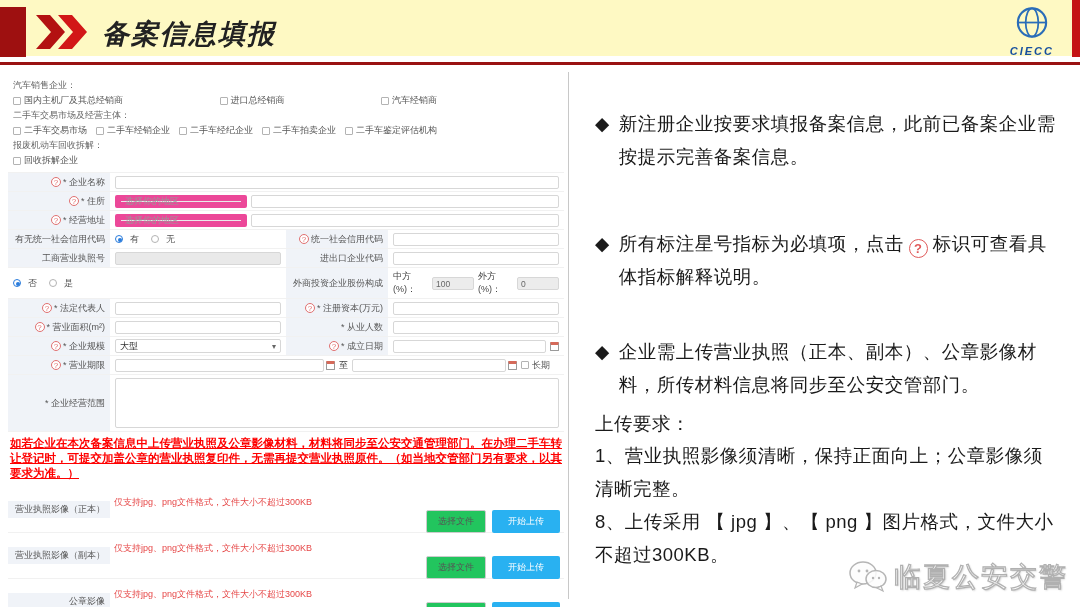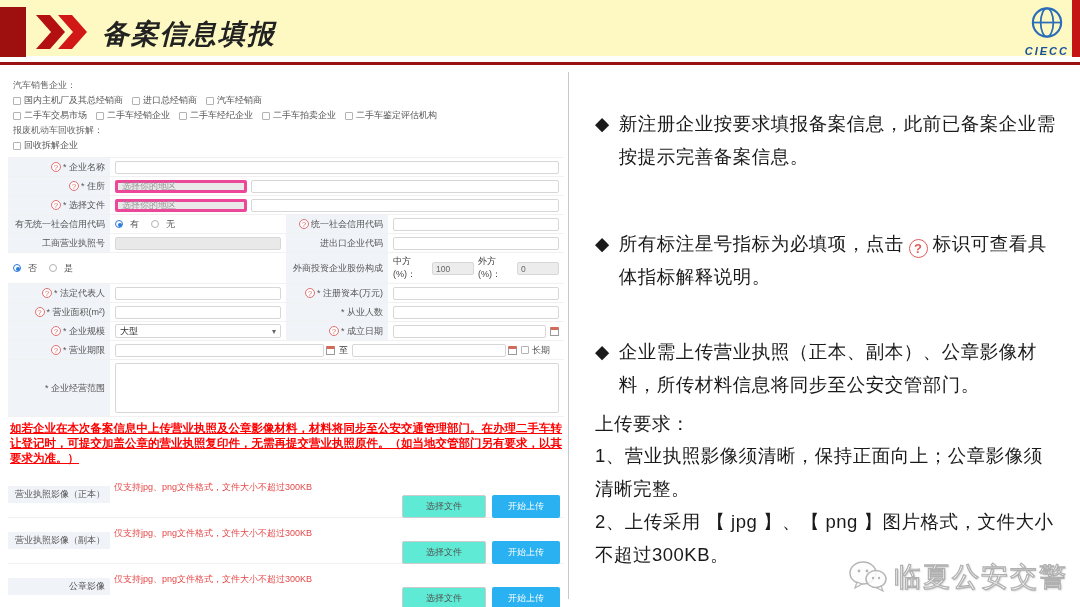--- a/index.html
+++ b/index.html
@@ -4,21 +4,21 @@
 <style>
   * { margin:0; padding:0; box-sizing:border-box; }
   html,body { width:1080px; height:607px; background:#fff; font-family:"Liberation Sans","DejaVu Sans",sans-serif; overflow:hidden; }
   .stage { position:relative; width:1080px; height:607px; background:#fff; }
 
   
   .header { position:relative; height:56px; background:#fef9c3;font-style:italic; }
   .left-bar { position:absolute; left:0; top:7px; width:26px; height:50px; background:#9e1010; }
   .chevrons { position:absolute; left:36px; top:15px; }
   .page-title { position:absolute; left:102px; top:16px; font-size:27px; font-weight:bold; color:#222; letter-spacing:2px; }
-  .logo { position:absolute; right:11px; top:5px; text-align:center; line-height:1; }
+  .logo { position:absolute; right:26px; top:5px; text-align:center; line-height:1; }
   .logo-text { font-size:11px; font-weight:bold; color:#164f9e; letter-spacing:2px; margin-top:1px; }
   .right-bar { position:absolute; right:0; top:0; width:8px; height:57px; background:#c41414; }
   .header-line { position:absolute; left:0; right:0; top:62px; height:3px; background:#991111; }
 
   
   .bodywrap { position:absolute; top:68px; left:0; right:0; bottom:0; display:flex; }
   .form-panel { width:568px; padding:6px 2px 0 8px; }
   .divider { width:1px; background:#c8c8c8; margin:4px 0 8px 0; }
   .notes-panel { flex:1; padding:40px 22px 0 26px; font-size:18.5px; color:#1a1a1a; position:relative; letter-spacing:.5px; }
 
@@ -34,33 +34,33 @@
   .inp.gray { background:#e9e9e9; color:#999; }
   .inp.mini { width:48px; background:#ececec; color:#666; }
   .cb { display:inline-block; width:8px; height:8px; border:1px solid #b3b3b3; border-radius:1px; background:#fff; flex-shrink:0; }
   .cbitem { display:inline-flex; align-items:center; gap:3px; margin-right:9px; color:#555; cursor:pointer; }
   .radio { display:inline-block; width:8px; height:8px; border:1px solid #b3b3b3; border-radius:50%; background:#fff; position:relative; }
   .radio.sel { border-color:#2a7cdc; }
   .radio.sel::after { content:""; position:absolute; left:1.5px; top:1.5px; width:4px; height:4px; border-radius:50%; background:#2a7cdc; }
   .rlabel { margin:0 8px 0 3px; color:#555; }
   .group { display:flex; flex-direction:column; gap:2px; padding:3px 0; }
   .gtitle { color:#666; }
-  .grow { display:flex; flex-wrap:wrap; row-gap:2px; }
+  .grow { display:flex; flex-wrap:wrap; row-gap:2px;justify-content:space-between; }
   .selbox { border:1px solid #d7d7d7; border-radius:2px; background:#fff; height:14px; display:flex; align-items:center; justify-content:space-between; padding:0 4px; color:#333; }
   .selbox .arr { color:#666; font-size:8px; }
-  .region { width:132px; background:#e9e9e9; border:3px solid #ec4899; color:#999; height:13px; display:flex; align-items:center; padding:0 4px; border-radius:2px; }
+  .region { width:132px; background:#e9e9e9; border:6px solid #ec4899; color:#999; height:13px; display:flex; align-items:center; padding:0 4px; border-radius:2px; }
   .cal { display:inline-block; width:9px; height:9px; border:1px solid #9a9a9a; border-top:3px solid #d56a5a; border-radius:1px; background:#fff; flex-shrink:0; }
   .inpwrap { display:flex; align-items:center; gap:2px; }
   .txtarea { flex:1; height:50px; border:1px solid #d7d7d7; border-radius:2px; background:#fff; }
   .scope-row .fcontent { padding:3px 5px; }
   .warning { color:#fe0000; font-weight:bold; font-size:11.5px; line-height:1.32; padding:4px 2px 5px 2px; background:#fff;text-decoration:underline; }
   .uprow { min-height:46px;align-items:center; }
   .upcontent { flex:1; position:relative; padding:4px 5px; }
   .upbtns { position:absolute; right:4px; top:5px; display:flex; gap:6px; }
-  .btn-choose { border:1px solid #ccc; background:#5eead4; color:#555; font-size:9px; padding:4px 23px; border-radius:2px; cursor:pointer; }
+  .btn-choose { border:1px solid #ccc; background:#22c55e; color:#555; font-size:9px; padding:4px 11px; border-radius:2px; cursor:pointer; }
   .btn-start { border:none; background:#29b1f1; color:#fff; font-size:9px; padding:4px 16px; border-radius:2px; cursor:pointer; }
   .hint { position:absolute; left:4px; bottom:4px; color:#e64848; font-size:9px; }
 
   
   .bullet { display:flex; line-height:1.78; }
   .bullet .dm { margin-right:9px; flex-shrink:0; }
   .bullet .btxt { flex:1; }
   .b1 { margin-bottom:54px; }
   .b2 { margin-bottom:42px; }
   .b3 { margin-bottom:6px; }
@@ -113,20 +113,21 @@
                   </span>
                 <span class="cbitem">
                     <span class="cb"></span>
                     <span>进口总经销商</span>
                   </span>
                 <span class="cbitem">
                     <span class="cb"></span>
                     <span>汽车经销商</span>
                   </span>
               </div>
+              <div class="gtitle">二手车交易市场及经营主体：</div>
               <div class="grow">
                 <span class="cbitem">
                     <span class="cb"></span>
                     <span>二手车交易市场</span>
                   </span>
                 <span class="cbitem">
                     <span class="cb"></span>
                     <span>二手车经销企业</span>
                   </span>
                 <span class="cbitem">
@@ -170,21 +171,21 @@
             </div>
           <div class="fcontent">
             <div class="region">选择你的地区</div>
             <div class="inp full"></div>
           </div>
         </div>
 
         <div class="frow">
           <div class="flabel">
               <span class="q">?</span>
-              <span>* 选择文件</span>
+              <span>* 经营地址</span>
             </div>
           <div class="fcontent">
             <div class="region">选择你的地区</div>
             <div class="inp full"></div>
           </div>
         </div>
 
         <div class="frow">
           <div class="half">
             <div class="flabel">
@@ -398,21 +399,21 @@
       <div class="bullet b2">
         <span class="dm">◆</span>
         <span class="btxt"><span>所有标注星号指标为必填项，点击</span><span class="qbig">?</span><span>标识可查看具体指标解释说明。</span></span>
       </div>
       <div class="bullet b3">
         <span class="dm">◆</span>
         <span class="btxt">企业需上传营业执照（正本、副本）、公章影像材料，所传材料信息将同步至公安交管部门。</span>
       </div>
       <div class="req-title">上传要求：</div>
       <div class="req">1、营业执照影像须清晰，保持正面向上；公章影像须清晰完整。</div>
-      <div class="req">2、上传采用 【 jpg 】、【 png 】图片格式，文件大小不超过300KB。</div>
+      <div class="req">8、上传采用 【 jpg 】、【 png 】图片格式，文件大小不超过300KB。</div>
     </div>
   </div>
 
   <div class="watermark">
     <svg width="40" height="34" viewBox="0 0 40 34">
       <ellipse cx="15" cy="13" rx="13" ry="11" fill="#fdfdfd" fill-opacity="0.85" stroke="#b5b5b5" stroke-width="1.5"></ellipse>
       <path d="M9 22 L7 28 L14 24 Z" fill="#fdfdfd" fill-opacity="0.85" stroke="#b5b5b5" stroke-width="1.2"></path>
       <ellipse cx="28" cy="19" rx="10" ry="8.5" fill="#fdfdfd" fill-opacity="0.85" stroke="#b5b5b5" stroke-width="1.5"></ellipse>
       <path d="M33 26 L35 31 L29 28 Z" fill="#fdfdfd" fill-opacity="0.85" stroke="#b5b5b5" stroke-width="1.2"></path>
       <circle cx="11" cy="11" r="1.4" fill="#b5b5b5"></circle>

